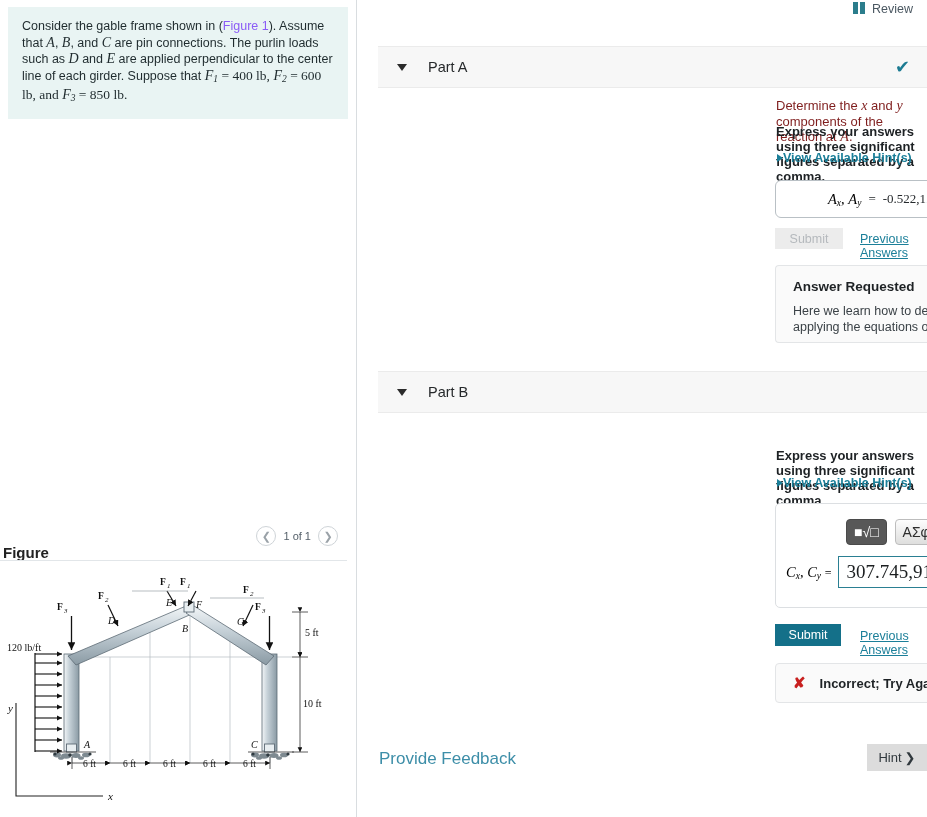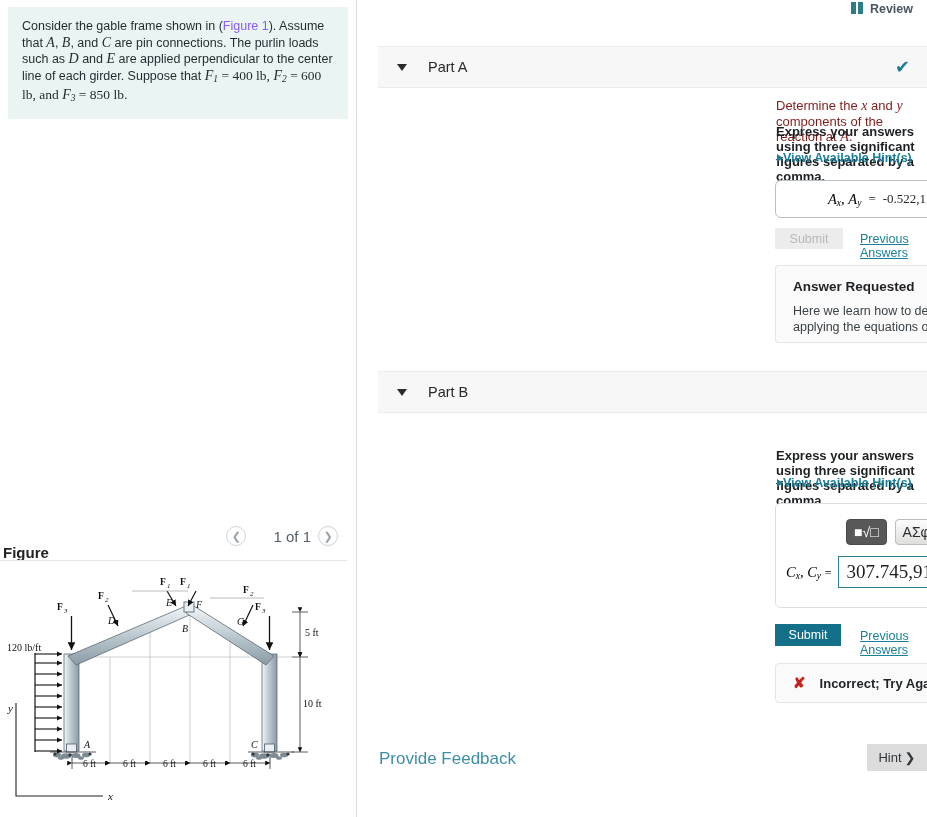--- a/index.html
+++ b/index.html
@@ -40,34 +40,34 @@
     position:absolute; left:3px; top:24px;
     font-size:15px; font-weight:bold; color:#222;
   }
   .fig-nav { position:absolute; right:18px; top:6px; display:flex; align-items:center; gap:7px; }
   .circ-btn {
     width:20px; height:20px; border-radius:50%;
     border:1px solid #cfd4d8; background:#fff;
     display:flex; align-items:center; justify-content:center;
     color:#9aa2a8; font-size:11px; line-height:1;
   }
-  .fig-count { font-size:15px; color:#55606a;margin-left:20px; }
+  .fig-count { font-size:11px; color:#55606a; }
   .fig-divider {
     position:absolute; left:0; top:560px; width:347px; height:1px;
     background:#e2e6e9;
   }
 
   .figure-canvas { position:absolute; left:0; top:568px; width:357px; height:249px; }
 
   
   .right-panel { position:absolute; left:358px; top:0; right:0; bottom:0; background:#fff; }
 
   .review-bar {
     position:absolute; right:14px; top:2px;
-    display:flex; align-items:flex-start; gap:7px;font-weight:bold;
+    display:flex; align-items:flex-start; gap:7px;
   }
   .review-icon { display:inline-flex; gap:2px; }
   .review-icon i { display:block; width:5px; height:12px; background:#2b7d8c; }
   .review-icon i:nth-child(2){ background:#2b7d8c; }
   .review-label { font-size:12.5px; color:#4a5761; }
 
   .part-header {
     position:absolute; left:20px; width:549px; height:42px;
     background:#f7f7f7; border-top:1px solid #ebebeb; border-bottom:1px solid #ebebeb;
     display:flex; align-items:center;

